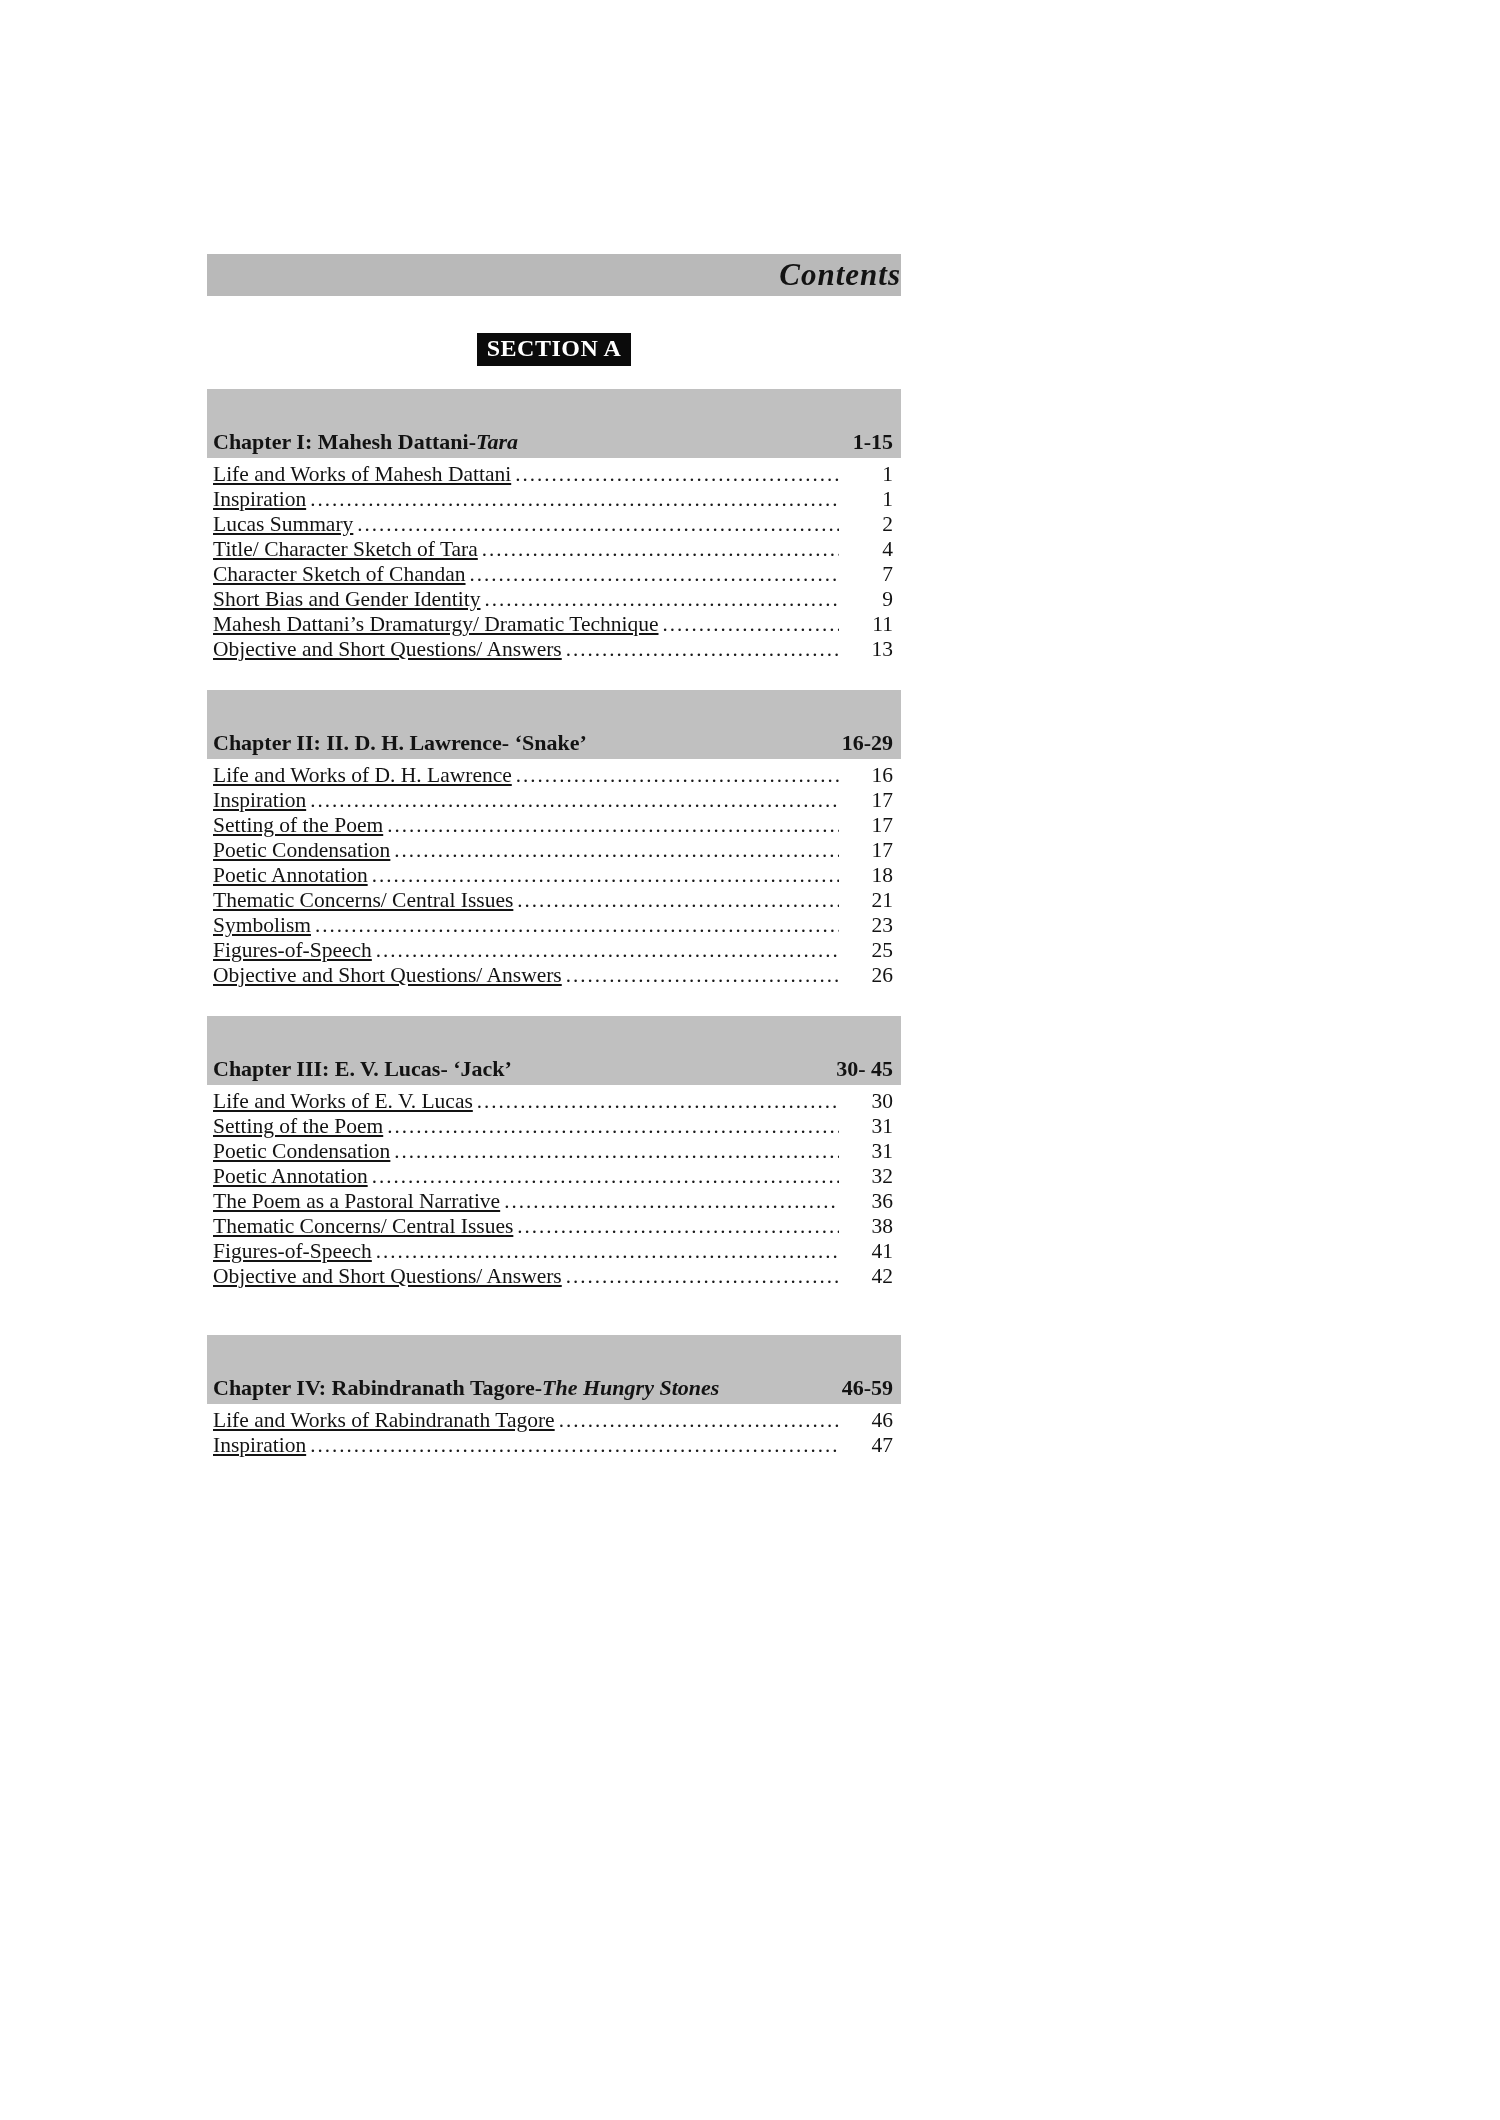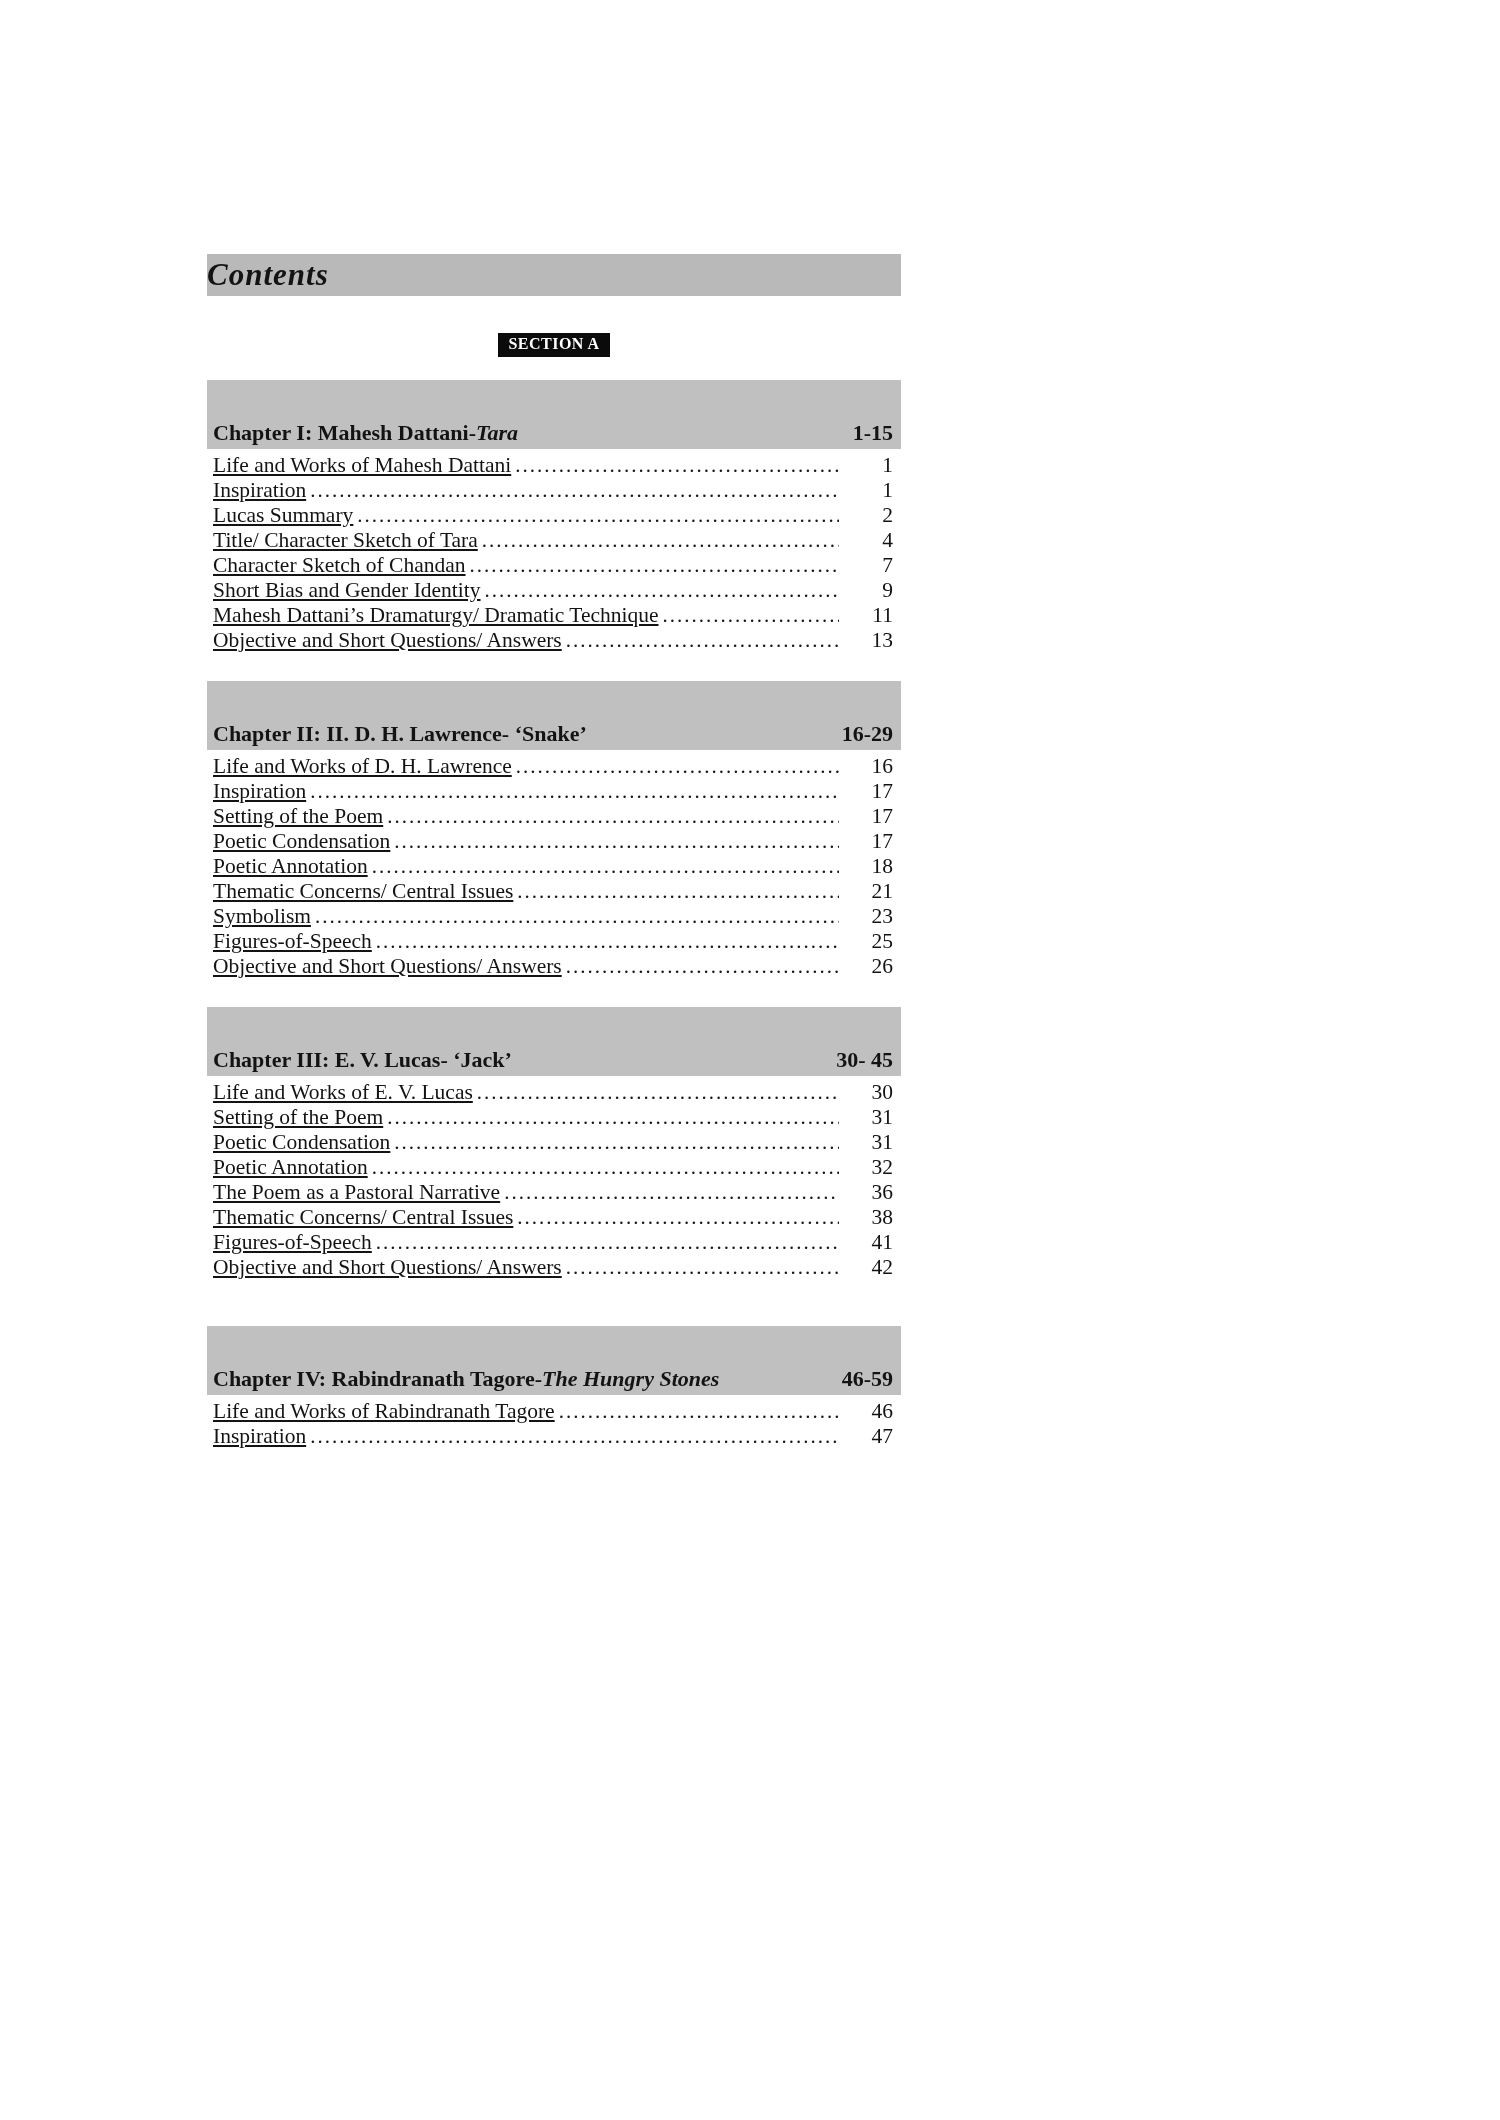--- a/index.html
+++ b/index.html
@@ -17,39 +17,39 @@
     left: 207px;
     top: 254px;
     width: 694px;
   }
   
   .title-bar {
     background: #b9b9b9;
     height: 42px;
     display: flex;
     align-items: center;
-    justify-content: flex-start;
+    justify-content: flex-end;
   }
   .title-bar .title-text {
     font-style: italic;
     font-weight: 600;
     font-size: 31px;
     letter-spacing: 1px;
   }
   
   .section-row {
     text-align: center;
     margin-top: 37px;
   }
   .section-badge {
     display: inline-block;
     background: #0b0b0b;
     color: #ffffff;
     font-weight: bold;
-    font-size: 16px;
+    font-size: 24px;
     letter-spacing: 0.5px;
     padding: 2px 10px 4px 10px;
   }
   
   .chapters { margin-top: 23px; }
   .chapter { margin-top: 28px; }
   .chapter:first-child { margin-top: 0; }
   .chapter:nth-child(4) { margin-top: 46px; }
   .chapter-bar {
     background: #c0c0c0;

